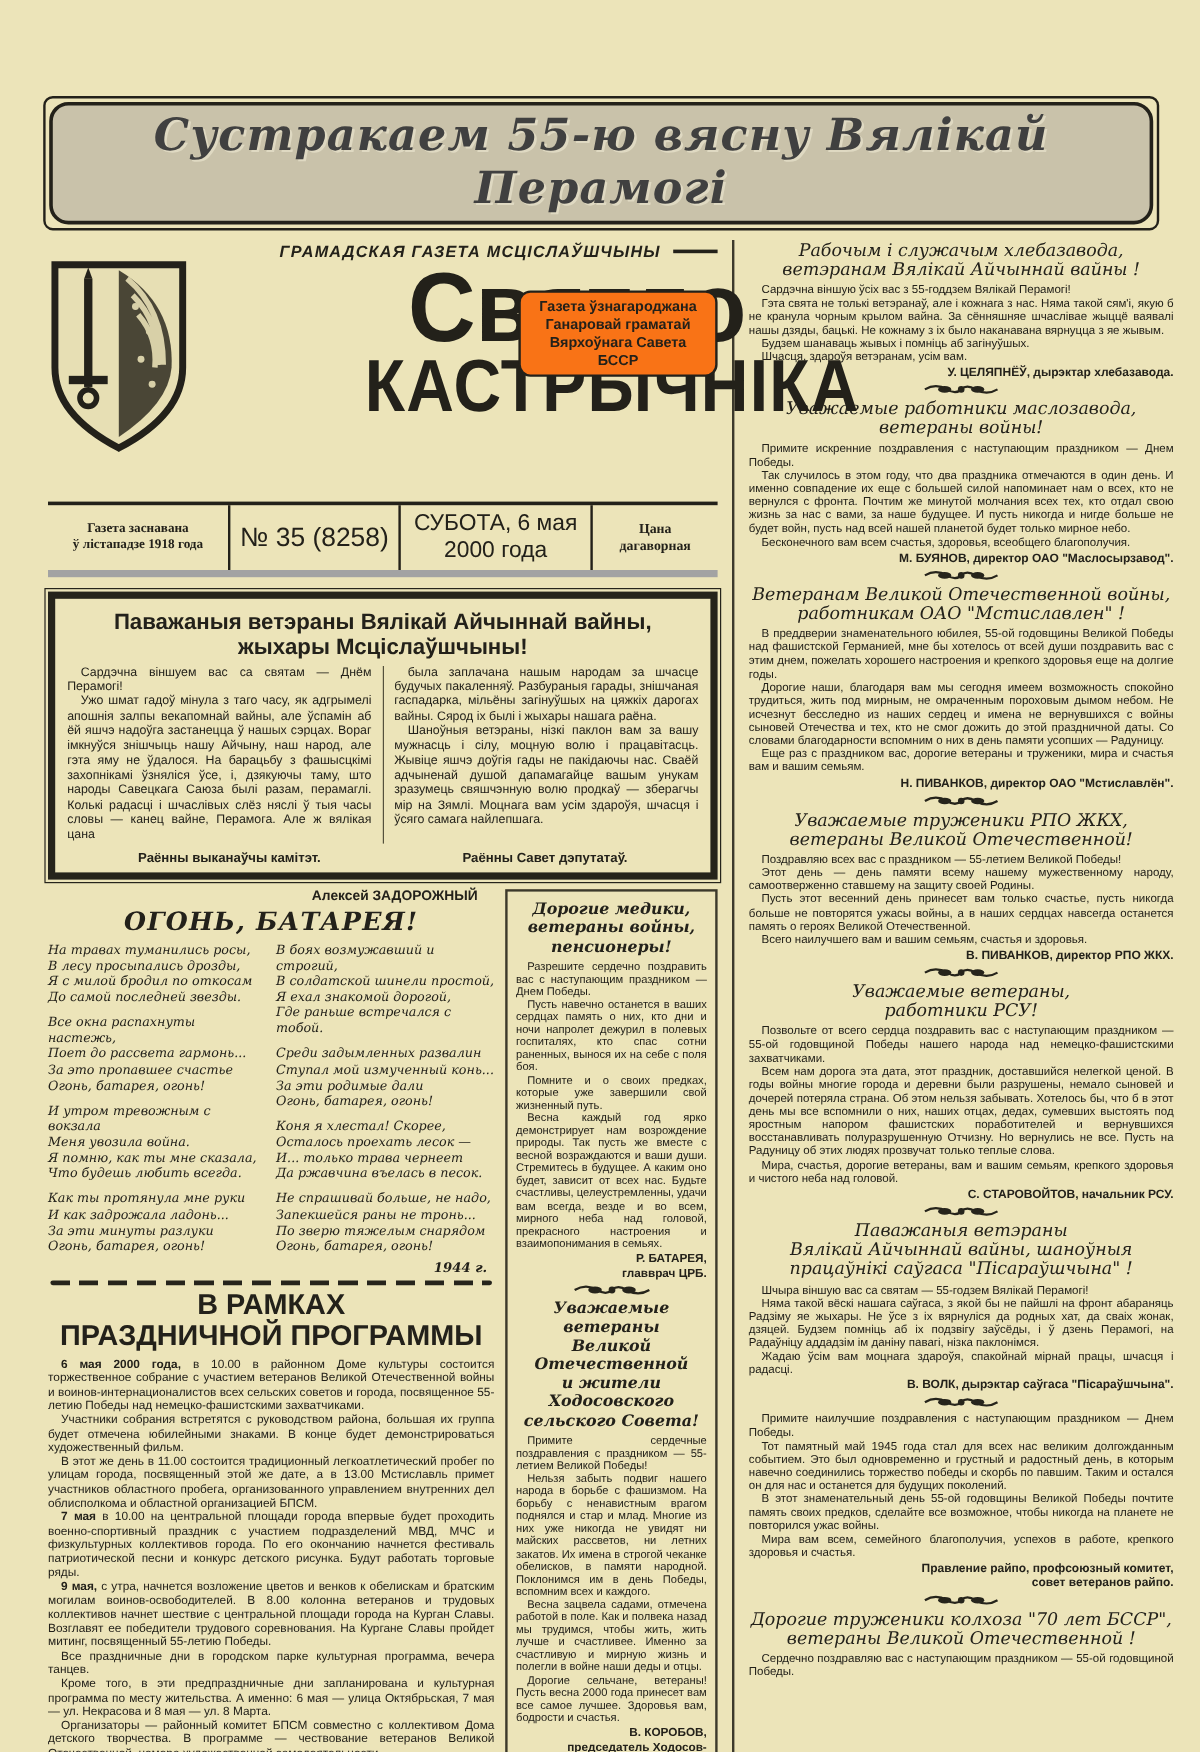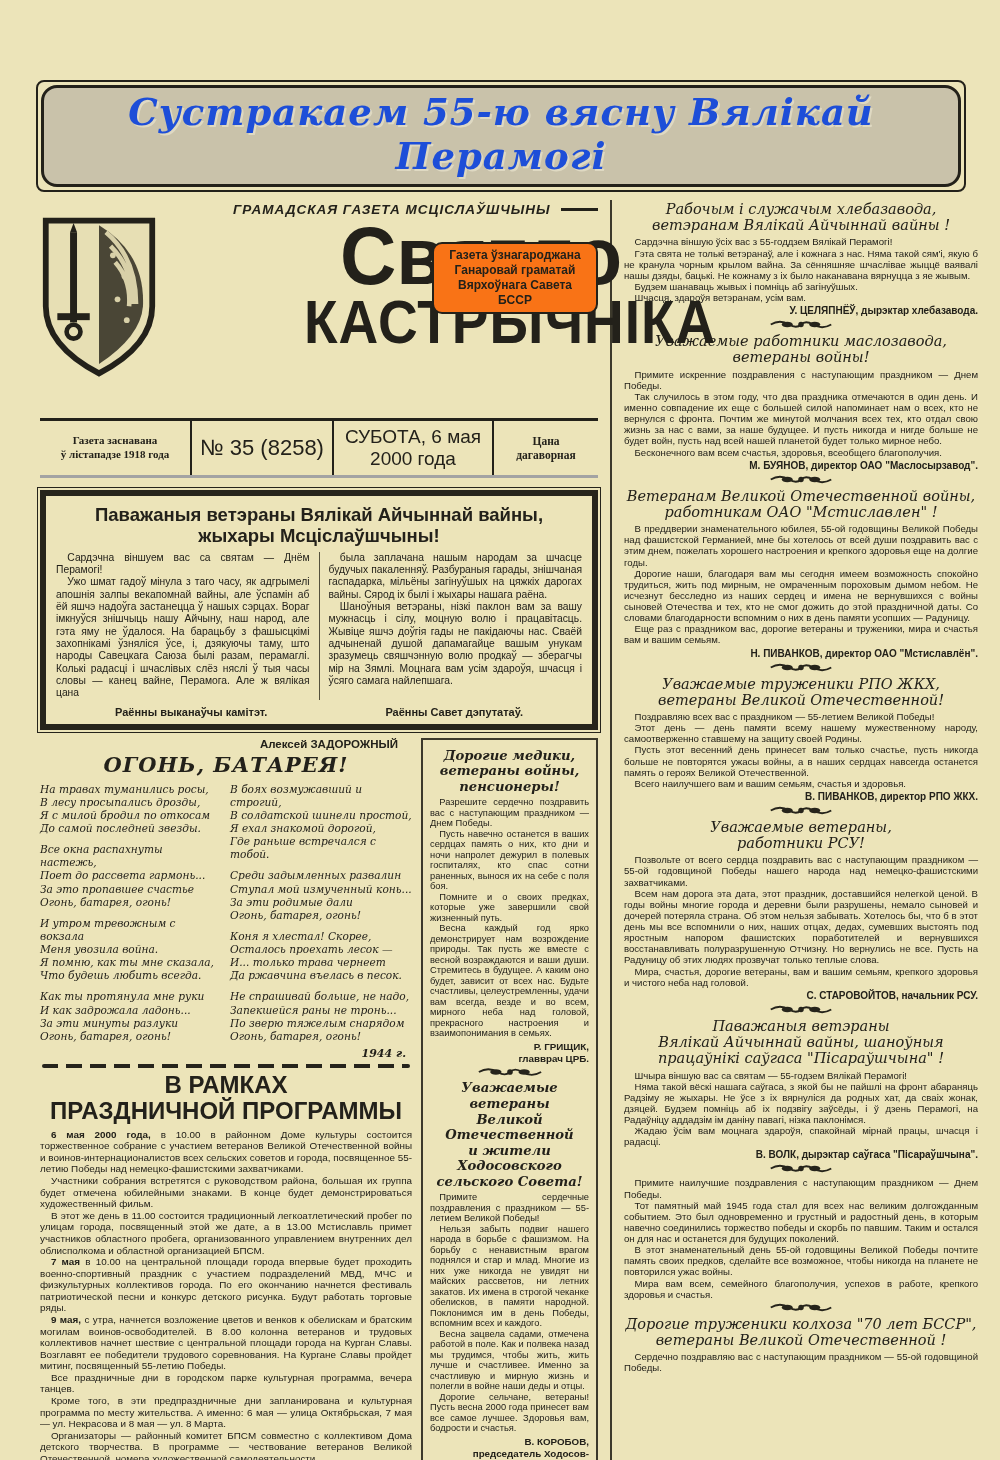--- a/index.html
+++ b/index.html
@@ -4,21 +4,21 @@
 <style>
   html,body{margin:0;padding:0;background:#b8b095;}
   .page{position:relative;width:1000px;height:1460px;margin:0 auto;background:#ece4b9;overflow:hidden;
         font-family:"Liberation Sans",sans-serif;color:#23211a;}
   .pl{white-space:pre-line;}
 
   
   .banner{margin:80px 34px 0 36px;border:2px solid #23211a;border-radius:8px;padding:3px;}
   .banner-inner{border:3px solid #23211a;border-radius:16px;background:#c9c2aa;text-align:center;padding:2px 6px 6px;}
   .banner-text{font-family:"DejaVu Serif",serif;font-style:italic;font-weight:bold;font-size:37px;
-               letter-spacing:1px;color:#1d4ed8;text-shadow:2px 2px 0 #dfd9c2;}
+               letter-spacing:1px;color:#404040;text-shadow:2px 2px 0 #dfd9c2;}
 
   
   .content{display:flex;margin:8px 20px 0 40px;gap:12px;align-items:stretch;}
   .left-region{width:558px;flex:0 0 558px;}
   .right-col{flex:1;border-left:2px solid #3c392b;padding-left:12px;padding-right:2px;}
 
   
   .masthead{position:relative;height:212px;}
   .logo{position:absolute;left:0;top:14px;}
   .mast-right{margin-left:142px;}
@@ -26,21 +26,21 @@
   .tagline{font-weight:bold;font-style:italic;font-size:13.5px;letter-spacing:1px;margin-left:11px;}
   .tagline-rule{flex:1;height:3px;background:#23211a;margin-left:10px;}
   .title1{margin-left:158px;font-size:78px;font-weight:bold;line-height:0.95;letter-spacing:0;
           transform:scaleY(1.05);transform-origin:left top;}
   .title2{margin-left:122px;font-size:55px;font-weight:bold;line-height:1.0;letter-spacing:1px;
           transform:scaleY(1.12);transform-origin:left top;}
   .award{position:absolute;right:0;top:40px;width:152px;border:2px solid #23211a;border-radius:10px;
          padding:4px 5px;text-align:center;font-family:Liberation Sans, sans-serif;font-weight:bold;
          font-size:12px;line-height:1.25;background:#f97316;}
 
-  .info-row{display:flex;border-top:3px solid #23211a;border-bottom:3px solid #a3a3a3;margin-top:4px;}
+  .info-row{display:flex;border-top:3px solid #23211a;border-bottom:6px solid #a3a3a3;margin-top:4px;}
   .info-cell{display:flex;align-items:center;justify-content:center;text-align:center;padding:5px 6px;}
   .info-cell + .info-cell{border-left:2px solid #23211a;}
   .c-founded{width:138px;font-family:"Liberation Serif",serif;font-weight:bold;font-size:11px;line-height:1.25;}
   .c-issue{width:128px;font-size:22px;}
   .c-date{flex:1;font-size:19px;}
   .c-price{width:92px;font-family:"Liberation Serif",serif;font-weight:bold;font-size:11.5px;line-height:1.25;}
 
   
   .main-article{margin-top:12px;border:6px solid #26241b;box-shadow:0 0 0 2px #ece4b9,0 0 0 3px #26241b;
                 padding:8px 10px 6px;}
@@ -234,21 +234,21 @@
           <div class="mid-article">
             <div class="mid-title pl">Дорогие медики,
 ветераны войны,
 пенсионеры!</div>
             <div class="mid-body">
                 <p>Разрешите сердечно поздравить вас с наступающим праздником — Днем Победы.</p>
                 <p>Пусть навечно останется в ваших сердцах память о них, кто дни и ночи напролет дежурил в полевых госпиталях, кто спас сотни раненных, вынося их на себе с поля боя.</p>
                 <p>Помните и о своих предках, которые уже завершили свой жизненный путь.</p>
                 <p>Весна каждый год ярко демонстрирует нам возрождение природы. Так пусть же вместе с весной возраждаются и ваши души. Стремитесь в будущее. А каким оно будет, зависит от всех нас. Будьте счастливы, целеустремленны, удачи вам всегда, везде и во всем, мирного неба над головой, прекрасного настроения и взаимопонимания в семьях.</p>
               </div>
-            <div class="mid-sig pl">Р. ГРИЩИК,
+            <div class="mid-sig pl">Р. БАТАРЕЯ,
 главврач ЦРБ.</div>
           </div>
           <svg class="floral" width="66" height="12" viewBox="0 0 70 12">
             <path d="M2 6 Q12 0 22 6 Q30 11 35 6 Q40 1 48 6 Q58 12 68 6" stroke="#26241b" fill="none" stroke-width="2"></path>
             <ellipse cx="20" cy="6" rx="6" ry="3" fill="#26241b"></ellipse>
               <circle cx="35" cy="6" r="3" fill="#26241b"></circle>
             <ellipse cx="50" cy="6" rx="6" ry="3" fill="#26241b"></ellipse>
           </svg>
           <div class="mid-article">
             <div class="mid-title pl">Уважаемые ветераны
@@ -376,20 +376,22 @@
     </svg>
   </div>
 
   <div class="r-article">
     <div class="r-body">
             <p>Примите наилучшие поздравления с наступающим праздником — Днем Победы.</p>
             <p>Тот памятный май 1945 года стал для всех нас великим долгожданным событием. Это был одновременно и грустный и радостный день, в которым навечно соединились торжество победы и скорбь по павшим. Таким и остался он для нас и останется для будущих поколений.</p>
             <p>В этот знаменательный день 55-ой годовщины Великой Победы почтите память своих предков, сделайте все возможное, чтобы никогда на планете не повторился ужас войны.</p>
             <p>Мира вам всем, семейного благополучия, успехов в работе, крепкого здоровья и счастья.</p>
           </div>
+    <div class="r-sig pl">Правление райпо, профсоюзный комитет,
+совет ветеранов райпо.</div>
     <svg class="floral" width="66" height="11" viewBox="0 0 70 12">
       <path d="M2 6 Q12 0 22 6 Q30 11 35 6 Q40 1 48 6 Q58 12 68 6" stroke="#26241b" fill="none" stroke-width="2"></path>
       <ellipse cx="20" cy="6" rx="6" ry="3" fill="#26241b"></ellipse>
             <circle cx="35" cy="6" r="3" fill="#26241b"></circle>
       <ellipse cx="50" cy="6" rx="6" ry="3" fill="#26241b"></ellipse>
     </svg>
   </div>
 
   <div class="r-article">
     <div class="r-title pl">Дорогие труженики колхоза "70 лет БССР",

